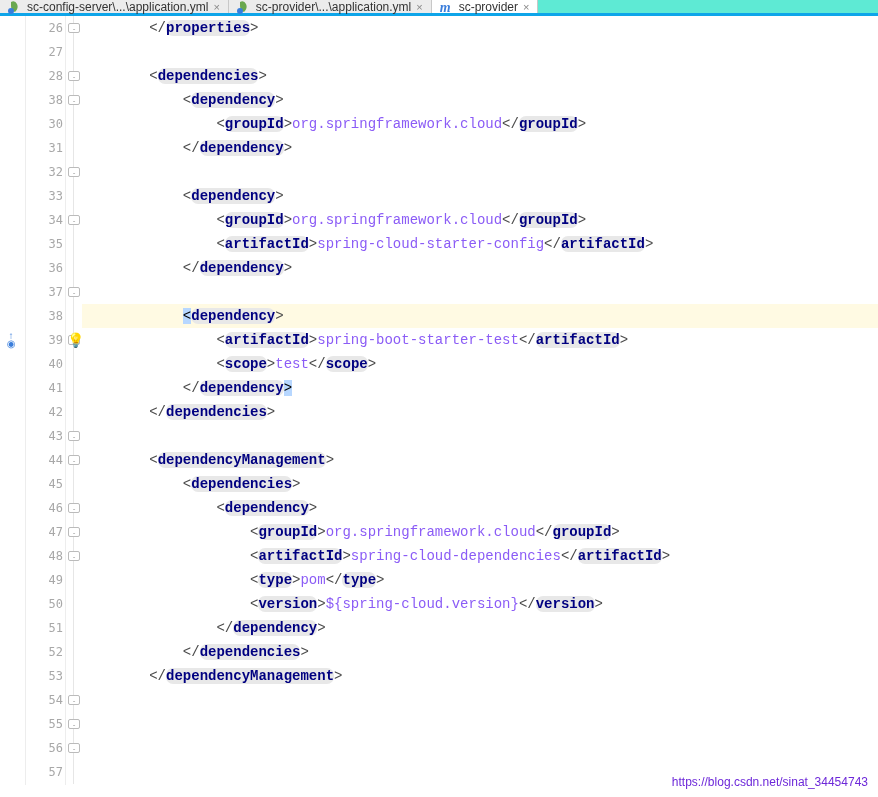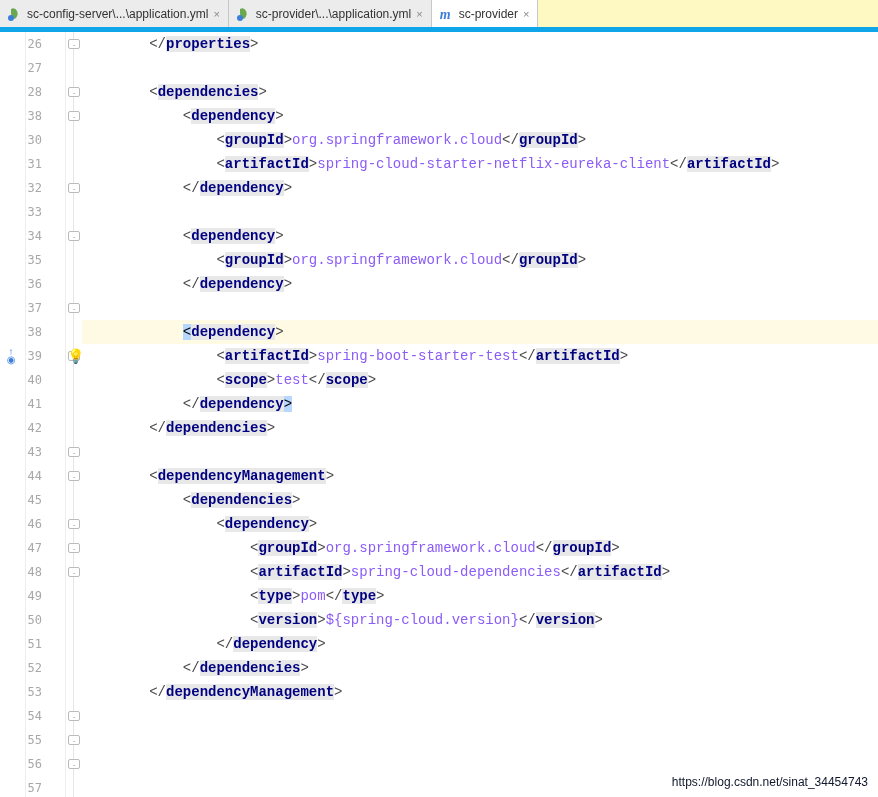--- a/index.html
+++ b/index.html
@@ -1,40 +1,40 @@
 <!DOCTYPE html>
 <html><head>
 <meta charset="utf-8">
 <style>
 * { margin: 0; padding: 0; box-sizing: border-box; }
 body { font-family: "Microsoft YaHei", "SimSun", sans-serif; font-size: 13px; background: #fff; width: 878px; height: 797px; overflow: hidden; position: relative; }
-.tabs { display: flex; height: 32px; background: #fef9c3; border-bottom: 5px solid #0ea5e9; }
+.tabs { display: flex; height: 16px; background: #5eead4; border-bottom: 3px solid #0ea5e9; }
 .tab { display: flex; align-items: center; padding: 0 8px; border-right: 1px solid #c8c8c8; background: #ececec; cursor: pointer; gap: 5px; font-size: 12px; color: #333; }
 .tab.active { background: #fff; }
 .tab .icon { width: 14px; height: 14px; display: inline-block; }
 .tab .close { color: #888; font-size: 11px; }
 .leaf-icon { position: relative; }
 .leaf-icon svg { width: 14px; height: 14px; }
 .m-icon { color: #3b7edb; font-weight: bold; font-style: italic; font-family: serif; font-size: 14px; }
 .editor { display: flex; height: calc(100% - 28px); position: relative; }
-.gutter { width: 40px; background: #fff; text-align: right; color: #a8a8a8; font-family: Consolas, monospace; font-size: 12px; padding-right: 23px; border-right: 1px solid #ededed; user-select: none; }
+.gutter { width: 40px; background: #fff; text-align: right; color: #a8a8a8; font-family: Consolas, monospace; font-size: 12px; padding-right: 2px; border-right: 1px solid #ededed; user-select: none; }
 .gutter .ln { height: 24px; line-height: 24px; }
 .markers { width: 26px; background: #fff; position: relative; border-right: 1px solid #ededed; }
 .markers .mark { position: absolute; left: 2px; width: 22px; height: 24px; display: flex; align-items: center; justify-content: center; }
 .fold-col { width: 16px; background: #fff; position: relative; }
 .fold-col .fold { position: absolute; left: 2px; width: 12px; height: 10px; border: 1px solid #bbb; border-radius: 2px; background: #fff; font-size: 8px; display: flex; align-items: center; justify-content: center; color: #999; }
 .fold-col .vline { position: absolute; left: 7px; width: 1px; background: #e6e6e6; }
 .code { flex: 1; font-family: Consolas, "Courier New", monospace; font-size: 14px; position: relative; background: #fff; }
 .line { height: 24px; line-height: 24px; white-space: pre; }
 .line.hl { background: #fffae3; }
-.tag { color: #000080; font-weight: bold; background: #e8e8e8; }
+.tag { color: #000080; font-weight: bold; background: #e8e8e8; border-radius: 7px; }
 .angle { color: #4b4b4b; }
 .text { color: #8b5cf6; }
 .sel { background: #b7d7ff; }
-.watermark { position: absolute; right: 10px; bottom: 8px; color: #0f172a; font-size: 12px; font-family: Arial; margin-top: 33px; }
+.watermark { position: absolute; right: 10px; bottom: 8px; color: #6d28d9; font-size: 12px; font-family: Arial; margin-top: 33px; }
 .bulb { color: #f0a500; font-size: 14px; }
 .arrow-up { color: #3b7edb; font-size: 10px; }
 .circle { color: #3b7edb; font-size: 10px; }
 </style>
 </head>
 <body>
 
 <div class="tabs" id="tabs">
     <div class="tab">
       <span class="icon leaf-icon"><svg viewBox="0 0 14 14">
@@ -119,25 +119,25 @@
       <div class="fold" style="top: 679px;">-</div>
       <div class="fold" style="top: 703px;">-</div>
       <div class="fold" style="top: 727px;">-</div>
     </div>
   <div class="code" id="code">
       <div class="line"><span class="text">        </span><span class="angle">&lt;/</span><span class="tag">properties</span><span class="angle">&gt;</span></div>
       <div class="line"><span class="text"></span></div>
       <div class="line"><span class="text">        </span><span class="angle">&lt;</span><span class="tag">dependencies</span><span class="angle">&gt;</span></div>
       <div class="line"><span class="text">            </span><span class="angle">&lt;</span><span class="tag">dependency</span><span class="angle">&gt;</span></div>
       <div class="line"><span class="text">                </span><span class="angle">&lt;</span><span class="tag">groupId</span><span class="angle">&gt;</span><span class="text">org.springframework.cloud</span><span class="angle">&lt;/</span><span class="tag">groupId</span><span class="angle">&gt;</span></div>
-      <div class="line"><span class="text">                </span><span class="angle">&lt;</span><span class="tag">artifactId</span><span class="angle">&gt;</span><span class="text">spring-cloud-starter-netflix-eureka-client</span><span class="angle">&lt;/</span><span class="tag">artifactId</span><span class="angle">&gt;</span></div>
       <div class="line"><span class="text">            </span><span class="angle">&lt;/</span><span class="tag">dependency</span><span class="angle">&gt;</span></div>
       <div class="line"><span class="text"></span></div>
       <div class="line"><span class="text">            </span><span class="angle">&lt;</span><span class="tag">dependency</span><span class="angle">&gt;</span></div>
       <div class="line"><span class="text">                </span><span class="angle">&lt;</span><span class="tag">groupId</span><span class="angle">&gt;</span><span class="text">org.springframework.cloud</span><span class="angle">&lt;/</span><span class="tag">groupId</span><span class="angle">&gt;</span></div>
+      <div class="line"><span class="text">                </span><span class="angle">&lt;</span><span class="tag">artifactId</span><span class="angle">&gt;</span><span class="text">spring-cloud-starter-config</span><span class="angle">&lt;/</span><span class="tag">artifactId</span><span class="angle">&gt;</span></div>
       <div class="line"><span class="text">            </span><span class="angle">&lt;/</span><span class="tag">dependency</span><span class="angle">&gt;</span></div>
       <div class="line"><span class="text"></span></div>
       <div class="line hl"><span class="text">            </span><span class="sel">&lt;</span><span class="tag">dependency</span><span class="angle">&gt;</span></div>
       <div class="line"><span class="text">                </span><span class="angle">&lt;</span><span class="tag">artifactId</span><span class="angle">&gt;</span><span class="text">spring-boot-starter-test</span><span class="angle">&lt;/</span><span class="tag">artifactId</span><span class="angle">&gt;</span></div>
       <div class="line"><span class="text">                </span><span class="angle">&lt;</span><span class="tag">scope</span><span class="angle">&gt;</span><span class="text">test</span><span class="angle">&lt;/</span><span class="tag">scope</span><span class="angle">&gt;</span></div>
       <div class="line"><span class="text">            </span><span class="angle">&lt;/</span><span class="tag">dependency</span><span class="sel">&gt;</span></div>
       <div class="line"><span class="text">        </span><span class="angle">&lt;/</span><span class="tag">dependencies</span><span class="angle">&gt;</span></div>
       <div class="line"><span class="text"></span></div>
       <div class="line"><span class="text">        </span><span class="angle">&lt;</span><span class="tag">dependencyManagement</span><span class="angle">&gt;</span></div>
       <div class="line"><span class="text">            </span><span class="angle">&lt;</span><span class="tag">dependencies</span><span class="angle">&gt;</span></div>

